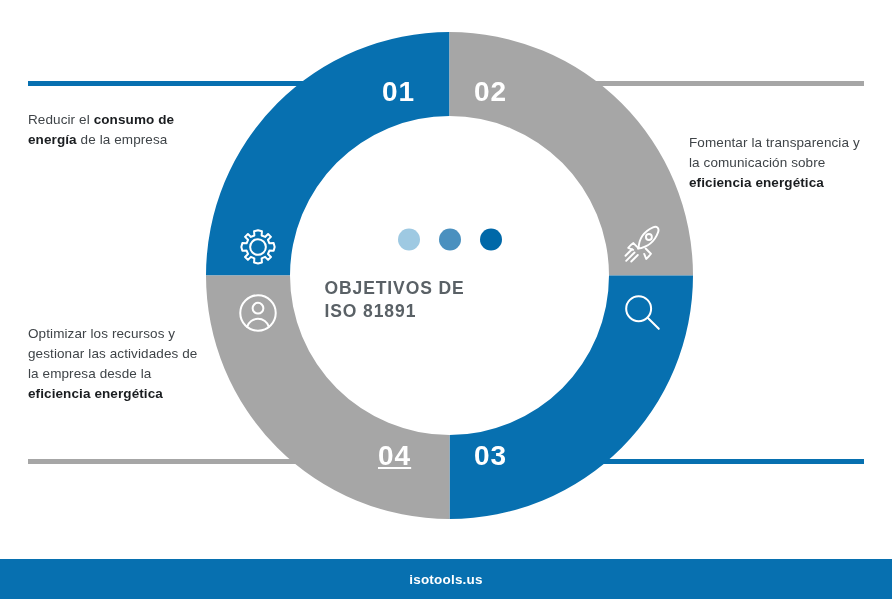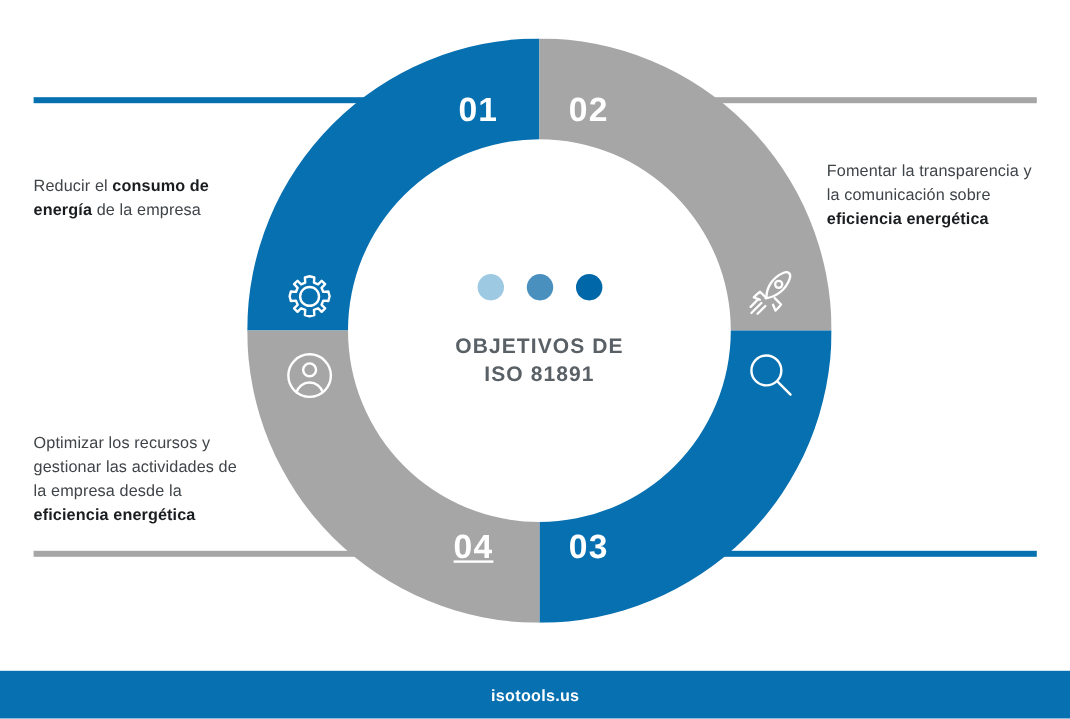--- a/index.html
+++ b/index.html
@@ -33,21 +33,21 @@
 
   
   .side-text {
     position: absolute;
     font-size: 13.5px;
     line-height: 1.47;
     color: #3f4448;
     letter-spacing: .1px;
   }
   .side-text b { color: #1a1d20; font-weight: 700; }
-  .side-left  { left: 28px;  width: 175px; text-align: left; margin-top: 35px; }
+  .side-left  { left: 28px;  width: 175px; text-align: left; }
   .side-right { right: 28px; width: 175px; text-align: left; }
 
   .txt-01 { top: 110px; }
   .txt-02 { top: 133px; }
   .txt-04 { top: 324px; }
   .txt-03 { top: 358px; }
 
   
   .donut-wrap {
     position: absolute;
@@ -58,21 +58,20 @@
   }
   .donut-svg { display: block; width: 487px; height: 487px; }
 
   
   .hub {
     position: absolute;
     left: 50%;
     top: 50%;
     transform: translate(-50%, -50%);
     width: 250px;
-    text-align: center;
     pointer-events: none;
   }
   .dots {
     display: flex;
     justify-content: center;
     gap: 19px;
     margin-bottom: 27px;
   }
   .dot { width: 22px; height: 22px; border-radius: 50%; }
   .dot-1 { background: #9ec9e2; }

